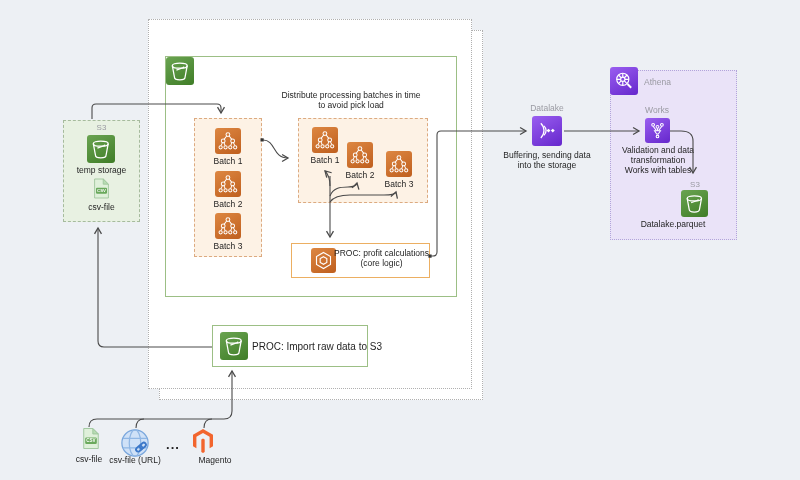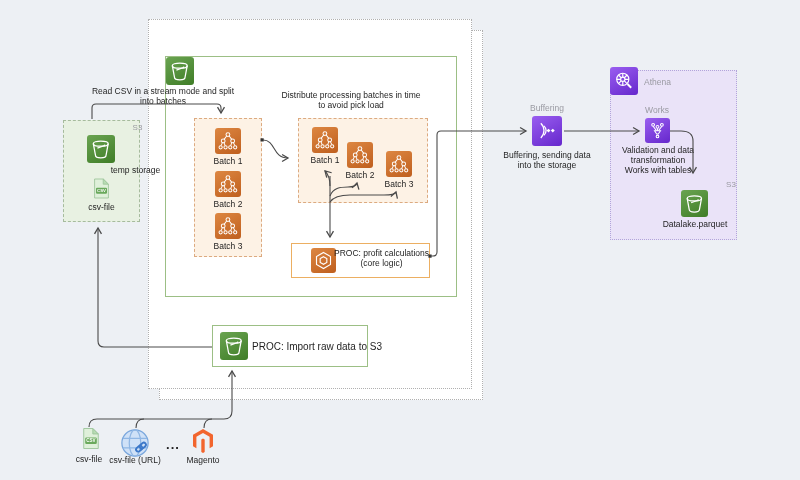--- a/index.html
+++ b/index.html
@@ -2,21 +2,21 @@
 <html><head>
 <meta charset="utf-8">
 <style>
   html,body{margin:0;padding:0;background:#edf0f4;}
   #canvas{position:relative;width:800px;height:480px;background:#edf0f4;overflow:hidden;
           font-family:"Liberation Sans","DejaVu Sans",sans-serif;color:#1f1f1f;}
   .abs{position:absolute;}
   .pagerect{position:absolute;background:#ffffff;border:1px dotted #b0b0b0;}
   .lbl{position:absolute;text-align:center;color:#1f1f1f;line-height:1.15;}
   .glbl{position:absolute;text-align:center;color:#9a9aa2;line-height:1.1;}
-  .f85{font-size:8.5px;} .f8{font-size:8px;padding-left:36px;} .f10{font-size:10px;} .f11{font-size:11px;}
+  .f85{font-size:8.5px;} .f8{font-size:8px;} .f10{font-size:10px;} .f11{font-size:11px;}
   .tile{position:absolute;border-radius:3px;display:flex;align-items:center;justify-content:center;box-sizing:border-box;}
   .tile svg{width:84%;height:84%;}
   .tile-green{background:linear-gradient(150deg,#6aa451,#3f7d27);}
   .tile-orange{background:linear-gradient(150deg,#dd8742,#bf5f1e);}
   .tile-purple{background:linear-gradient(150deg,#9a5ef0,#6527cc);}
   .group-green{position:absolute;background:#e8f1e2;border:1px dashed #a6bb9d;box-sizing:border-box;}
   .group-orange{position:absolute;background:#fdf2e5;border:1px dashed #dcaa80;box-sizing:border-box;}
   .group-purple{position:absolute;background:#eae3f8;border:1px dotted #b2a4da;box-sizing:border-box;}
   .box-green{position:absolute;background:#ffffff;border:1px solid #9cbf85;box-sizing:border-box;}
   .box-orange{position:absolute;background:#ffffff;border:1px solid #ecaf62;box-sizing:border-box;}
@@ -96,30 +96,29 @@
   <div class="pagerect" style="left:159px;top:30px;width:322px;height:368px;"></div>
   <div class="pagerect" style="left:148px;top:19px;width:322px;height:368px;"></div>
 
   <div class="box-green" style="left:165px;top:56px;width:292px;height:241px;"></div>
   <div class="tile tile-green" style="left:166px;top:57px;width:28px;height:28px;">
     <svg viewBox="0 0 24 24">
         <use href="#g-bucket"></use>
       </svg>
   </div>
 
-  <div class="lbl f85" style="left:88px;top:87px;width:150px;">Read CSV in a stream mode and split into batches</div>
 
   <div class="group-green" style="left:63px;top:120px;width:77px;height:102px;"></div>
   <div class="glbl f8" style="left:63px;top:124px;width:77px;">S3</div>
   <div class="tile tile-green" style="left:87px;top:135px;width:28px;height:28px;">
     <svg viewBox="0 0 24 24">
         <use href="#g-bucket"></use>
       </svg>
   </div>
-  <div class="lbl f85" style="left:63px;top:166px;width:77px;margin-left:34px;">temp storage</div>
+  <div class="lbl f85" style="left:63px;top:166px;width:77px;">temp storage</div>
   <svg class="abs" style="left:92px;top:177px;" width="19" height="23" viewBox="0 0 22 24">
       <use href="#g-csvdoc"></use>
     </svg>
   <div class="lbl f85" style="left:63px;top:203px;width:77px;">csv-file</div>
 
   <div class="group-orange" style="left:194px;top:118px;width:68px;height:139px;"></div>
   <div class="tile tile-orange" style="left:215px;top:128px;width:26px;height:26px;">
       <svg viewBox="0 0 24 24">
         <use href="#g-batch"></use>
       </svg>
@@ -167,21 +166,21 @@
   <div class="tile tile-orange" style="left:311px;top:248px;width:25px;height:25px;">
       <svg viewBox="0 0 24 24">
         <use href="#g-hex"></use>
       </svg>
     </div>
   <div class="lbl f85" style="left:333px;top:249px;width:97px;">
     <span class="nowrap">PROC: profit calculations</span><br>
     <span class="nowrap">(core logic)</span>
   </div>
 
-  <div class="glbl f85" style="left:507px;top:104px;width:80px;">Buffering</div>
+  <div class="glbl f85" style="left:507px;top:104px;width:80px;">Datalake</div>
   <div class="tile tile-purple" style="left:532px;top:116px;width:30px;height:30px;">
       <svg viewBox="0 0 24 24">
         <use href="#g-firehose"></use>
       </svg>
     </div>
   <div class="lbl f85" style="left:494px;top:151px;width:106px;">
     <span>Buffering, sending data</span><br>
     <span>into the storage</span>
   </div>
 
@@ -202,21 +201,21 @@
     <span>Validation and data</span><br>
     <span>transformation</span><br>
     <span>Works with tables</span>
   </div>
   <div class="glbl f8" style="left:670px;top:181px;width:50px;">S3</div>
   <div class="tile tile-green" style="left:681px;top:190px;width:27px;height:27px;">
       <svg viewBox="0 0 24 24">
         <use href="#g-bucket"></use>
       </svg>
     </div>
-  <div class="lbl f85" style="left:650px;top:220px;width:90px;">Datalake.parquet</div>
+  <div class="lbl f85" style="left:628px;top:220px;width:90px;">Datalake.parquet</div>
 
   <div class="box-green" style="left:212px;top:325px;width:156px;height:42px;"></div>
   <div class="tile tile-green" style="left:220px;top:332px;width:28px;height:28px;">
       <svg viewBox="0 0 24 24">
         <use href="#g-bucket"></use>
       </svg>
     </div>
   <div class="lbl f10 nowrap" style="left:252px;top:341px;text-align:left;">PROC: Import raw data to S3</div>
 
   <svg class="abs" style="left:81px;top:427px;" width="20" height="23" viewBox="0 0 22 24">
@@ -227,21 +226,21 @@
   <svg class="abs" style="left:120px;top:428px;" width="30" height="30" viewBox="0 0 24 24">
       <use href="#g-globe"></use>
     </svg>
   <div class="lbl f85" style="left:100px;top:456px;width:70px;">csv-file (URL)</div>
 
   <div class="lbl" style="left:162px;top:438px;width:22px;font-size:13px;font-weight:bold;letter-spacing:1px;">...</div>
 
   <svg class="abs" style="left:191px;top:428px;" width="24" height="26" viewBox="0 0 24 25">
       <use href="#g-magento"></use>
     </svg>
-  <div class="lbl f85" style="left:177px;top:456px;width:52px;">Magento</div>
+  <div class="lbl f85" style="left:189px;top:456px;width:52px;">Magento</div>
 
   <svg class="overlay" width="800" height="480">
     <defs>
       <marker id="arr" viewBox="0 0 10 10" refX="7.5" refY="5" markerWidth="9" markerHeight="9" orient="auto-start-reverse">
         <path d="M1.5,1.5 L7.5,5 L1.5,8.5" fill="none" stroke="#4a4a4a" stroke-width="1.3"></path>
       </marker>
     </defs>
     <path class="edge" d="M92,119 L92,108 Q92,104 96,104 L217,104 Q221,104 221,108 L221,113" marker-end="url(#arr)"></path>
     <rect x="260.5" y="138.3" width="3.2" height="3.2" fill="#333"></rect>
     <path class="edge" d="M263,140 C276,140 272,158 288,158" marker-end="url(#arr)"></path>

